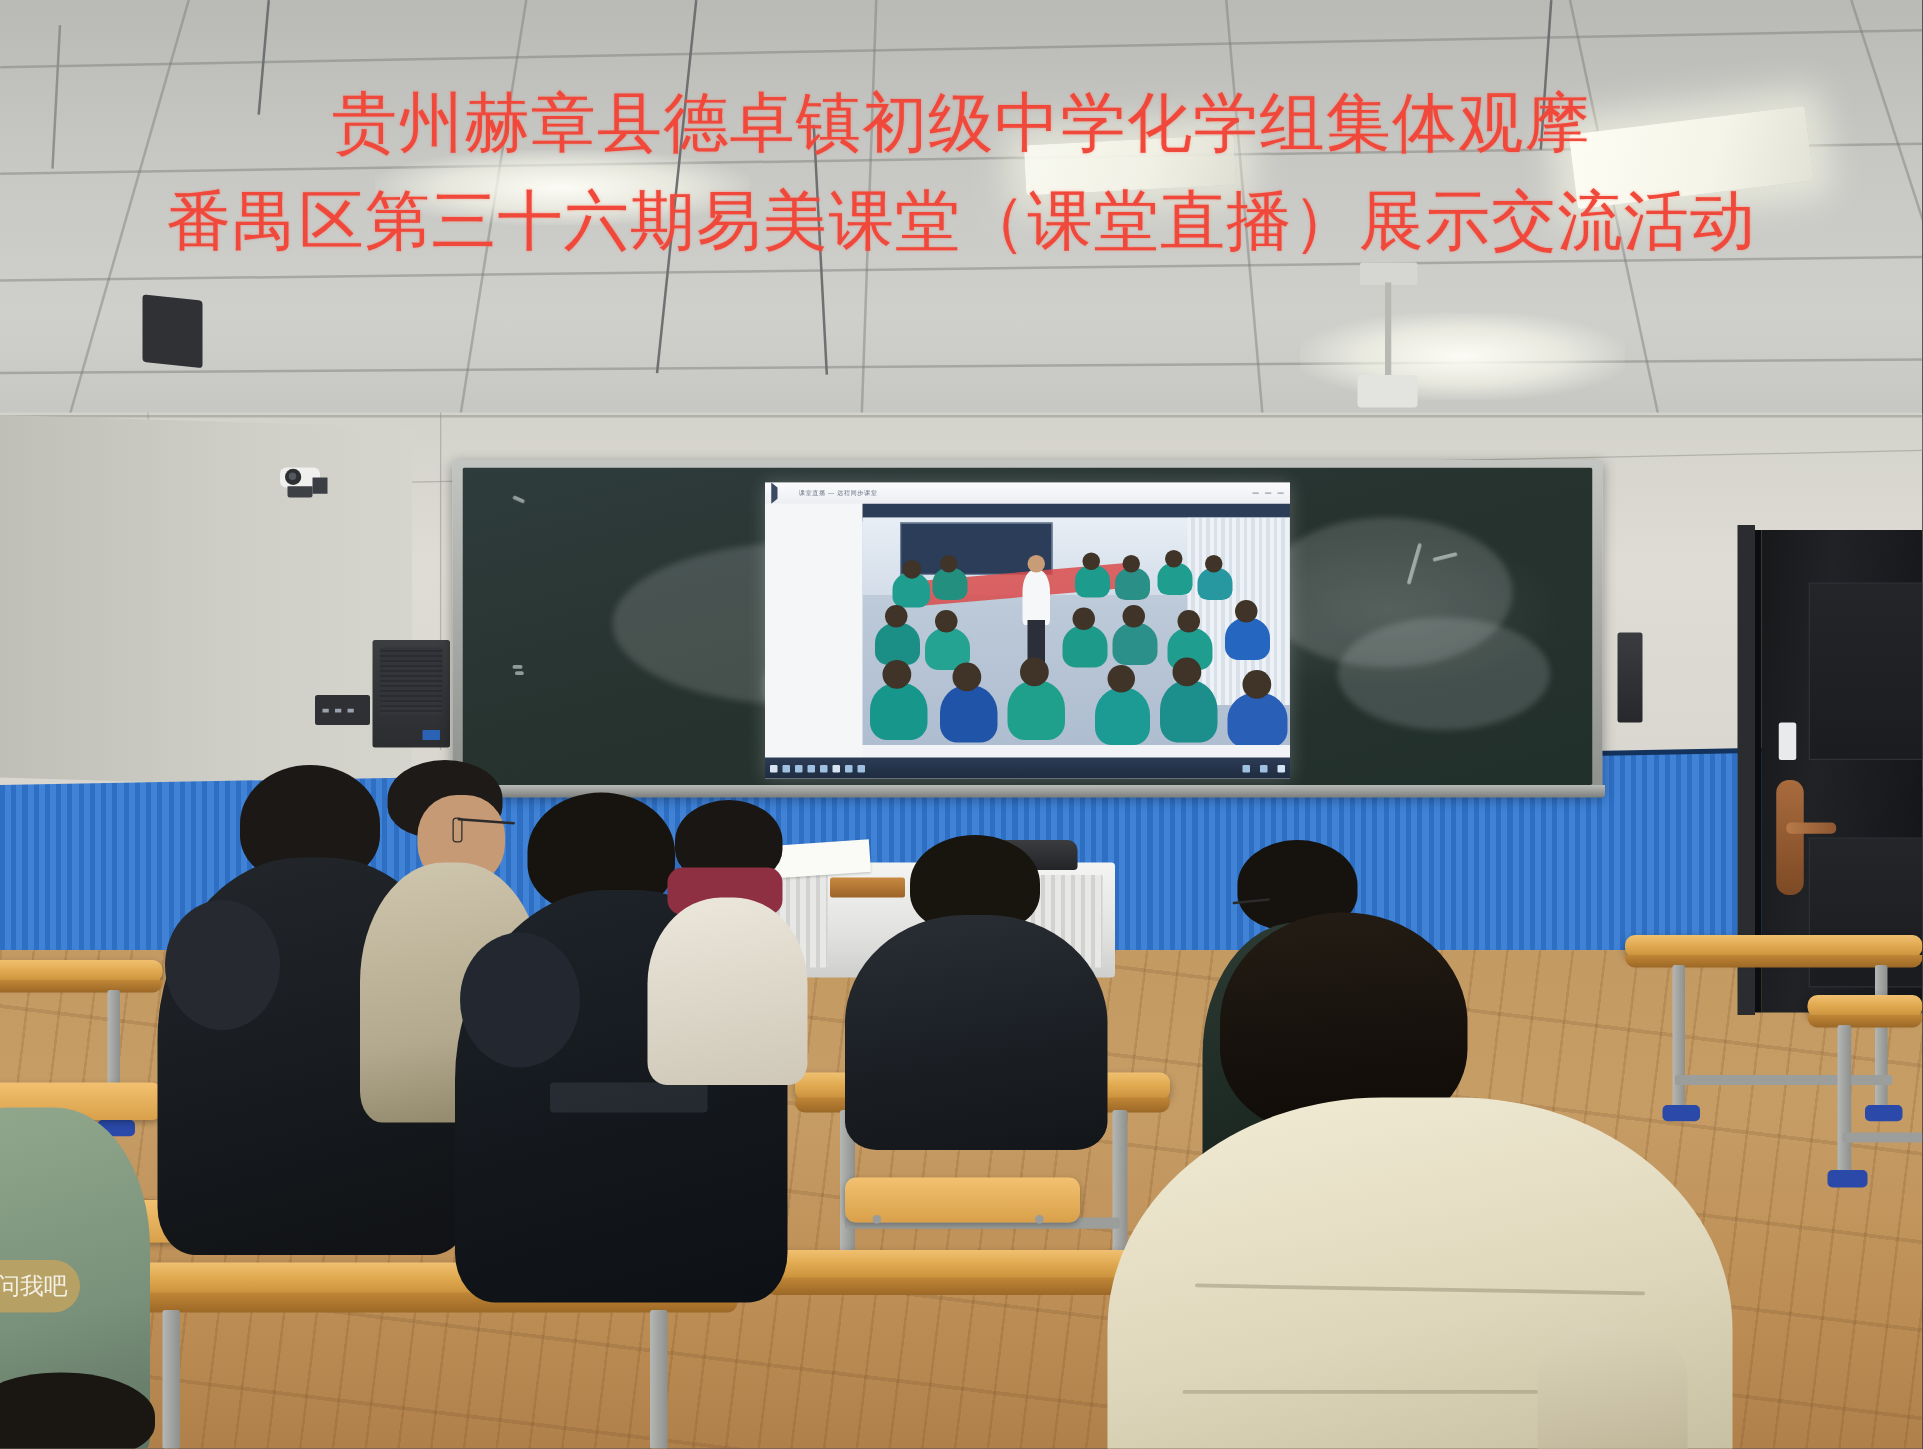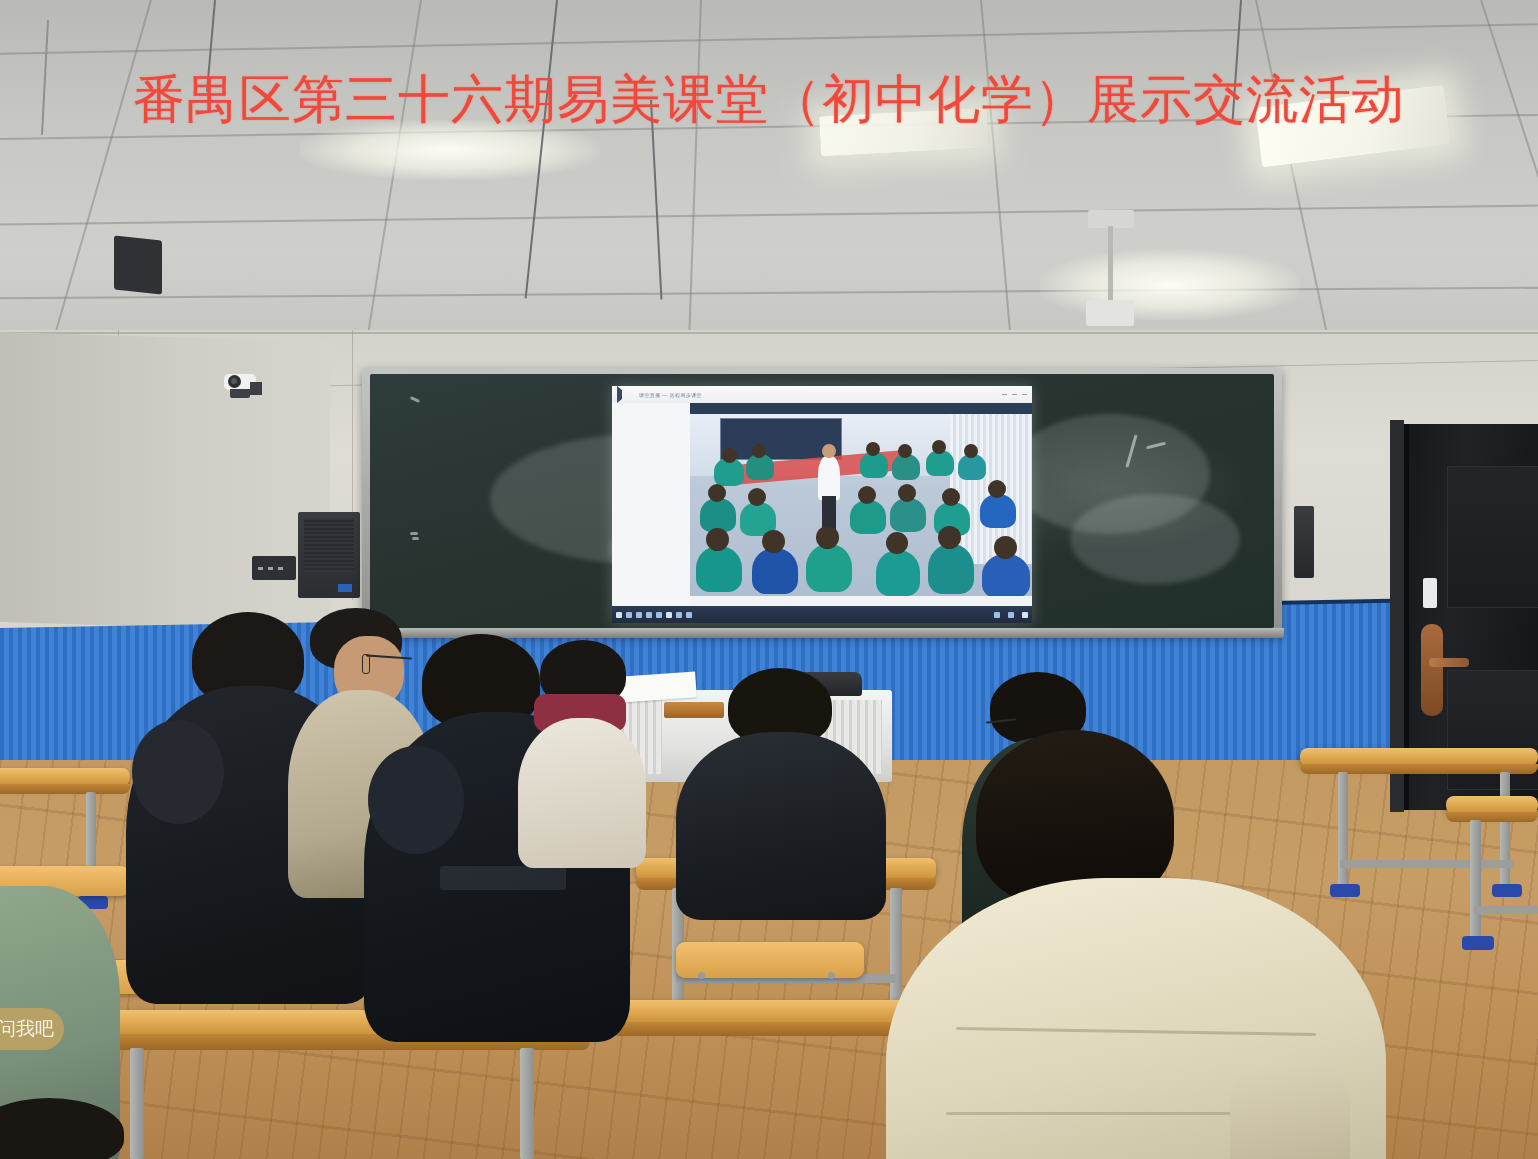--- a/index.html
+++ b/index.html
@@ -553,20 +553,21 @@
   <div class="person" style="left:-70px;top:886px;">
     <div class="body" style="left:0;top:0;width:190px;height:280px;background:linear-gradient(165deg,#93a98e 0%,#79907a 60%,#5e7261 100%);border-radius:40% 40% 6% 6%;"></div>
     <div class="hair" style="left:44px;top:212px;width:150px;height:70px;background:#1a1713;"></div>
   </div>
 
   <div class="person" style="left:1230px;top:1060px;">
     <div class="body" style="left:0;top:0;width:120px;height:110px;background:linear-gradient(170deg,#ddd5bb,#bdb498);border-radius:40% 40% 0 0;"></div>
   </div>
 
   <div class="abs" id="title-overlay">
-    <span class="tline" id="title-line2">番禺区第三十六期易美课堂（初中化学）展示交流活动</span>
+    <span class="tline" id="title-line1">贵州赫章县德卓镇初级中学化学组集体观摩</span>
+    <span class="tline" id="title-line2">番禺区第三十六期易美课堂（课堂直播）展示交流活动</span>
   </div>
 
   <div class="abs" id="watermark">
     <span>问我吧</span>
   </div>
 
 </div>
 
 </body></html>

